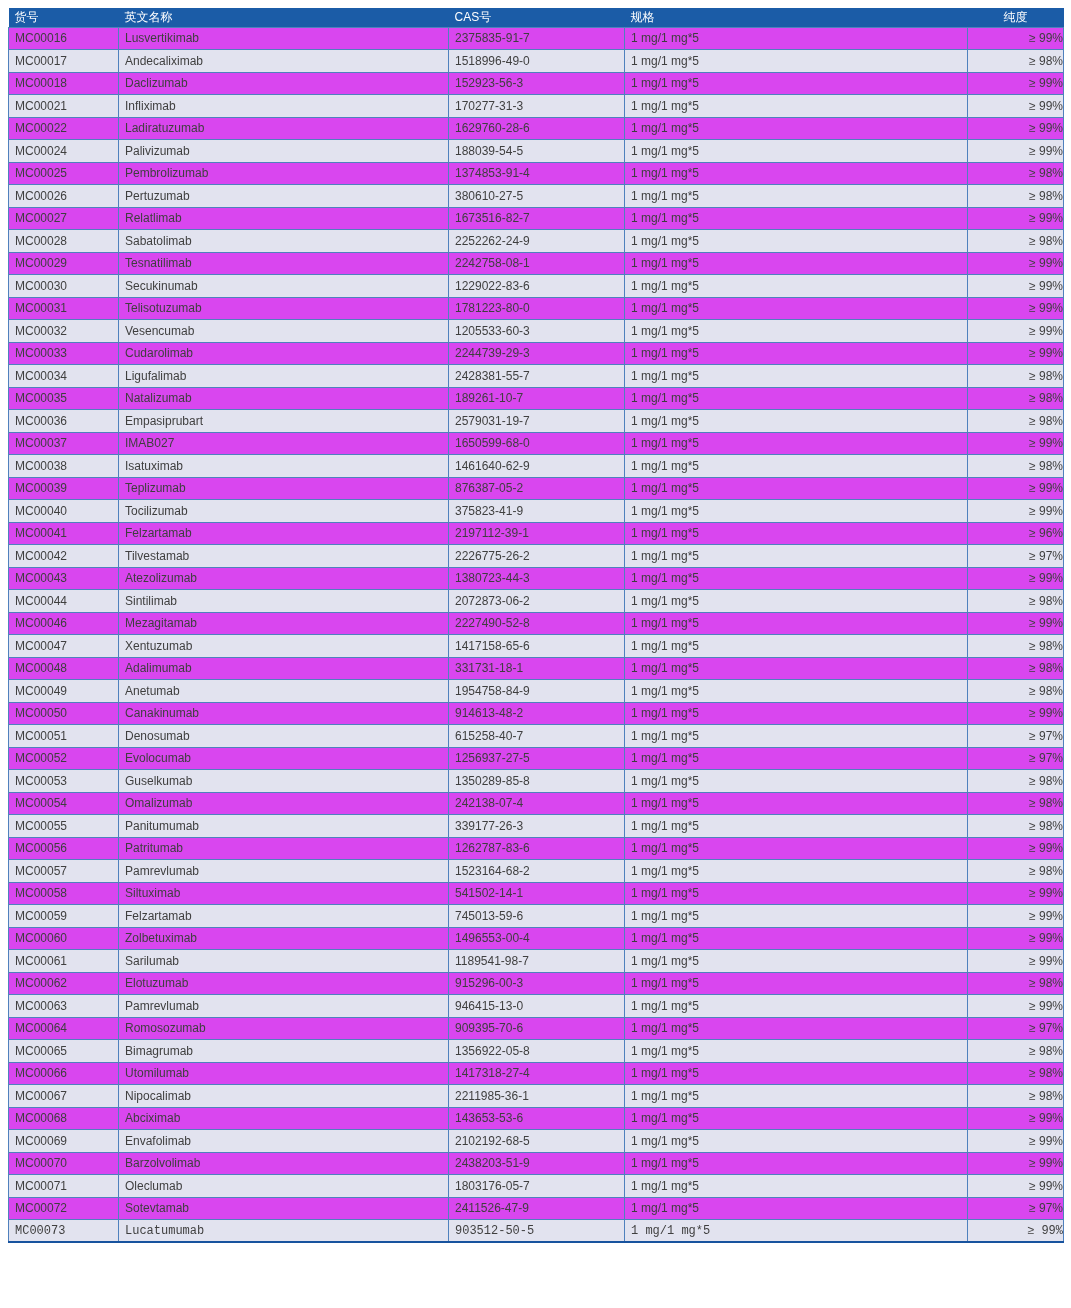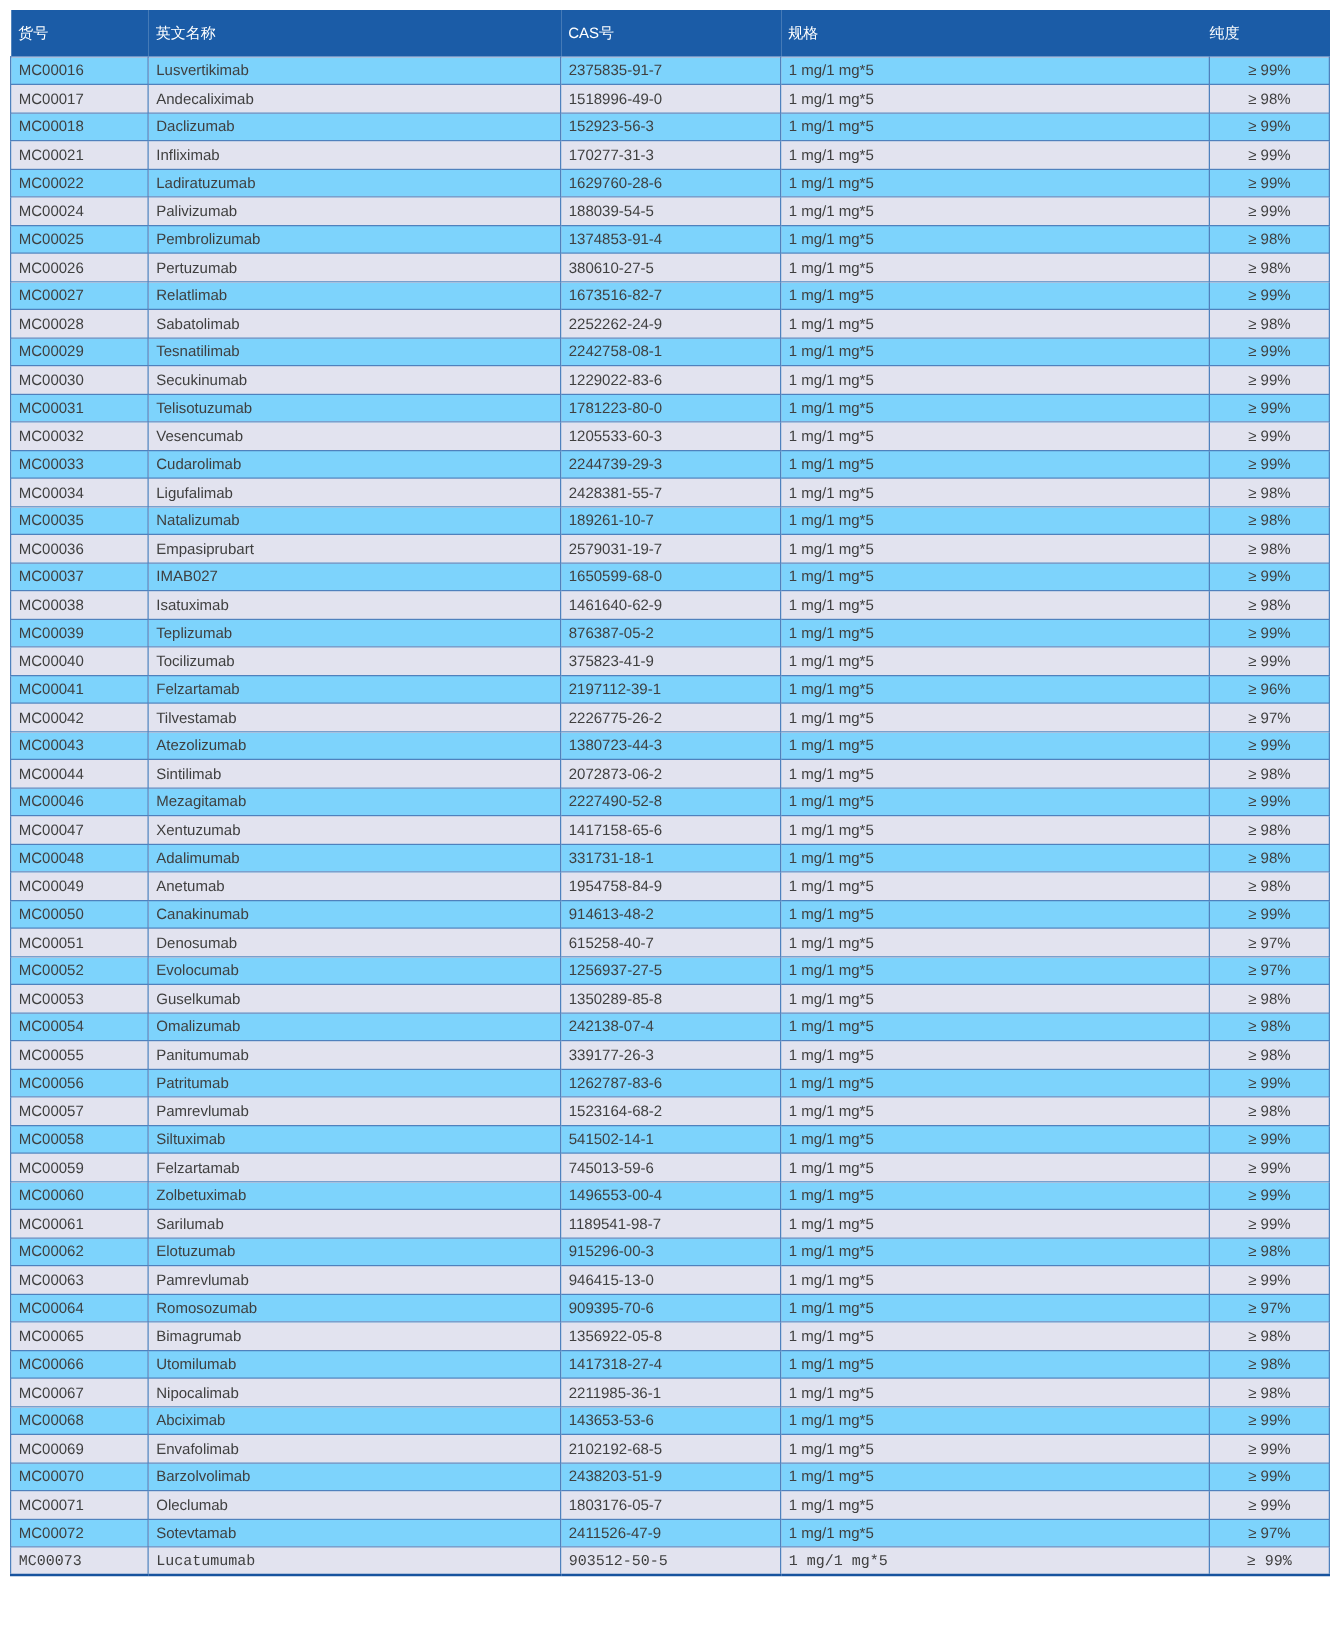--- a/index.html
+++ b/index.html
@@ -20,41 +20,41 @@
   col.c-name  { width: 330px; }
   col.c-cas   { width: 176px; }
   col.c-spec  { width: 343px; }
   col.c-pur   { width: 96px;  }
 
   thead th {
     background: #1b5ca7;
     color: #ffffff;
     font-weight: normal;
     font-size: 12px;
-    height: 37px;
+    height: 19px;
     text-align: left;
     padding: 0 0 0 6px;
     border: none;
     vertical-align: middle;
   }
-  thead th.center { text-align: left; padding: 0; }
+  thead th.center { text-align: center; padding: 0; }
 
   tbody td {
     border: 1px solid #4f81bd;
     font-size: 12px;
     color: #3f3f3f;
     height: 22.5px;
     padding: 0 0 0 6px;
     vertical-align: middle;
     white-space: nowrap;
     overflow: hidden;
   }
-  tbody tr { background: #7dd3fc; }
+  tbody tr { background: #d946ef; }
   tbody tr:nth-child(even) { background: #e2e3ef; }
-  tbody td.center { text-align: center; padding: 0; }
+  tbody td.center { text-align: right; padding: 0; }
   tbody tr:last-child td { border-bottom: 2px solid #17539e; font-family: Liberation Mono, monospace; }
 </style>
 </head>
 <body>
 
 <div class="page">
   <table class="catalog">
     <colgroup>
       <col class="c-item">
         <col class="c-name">

